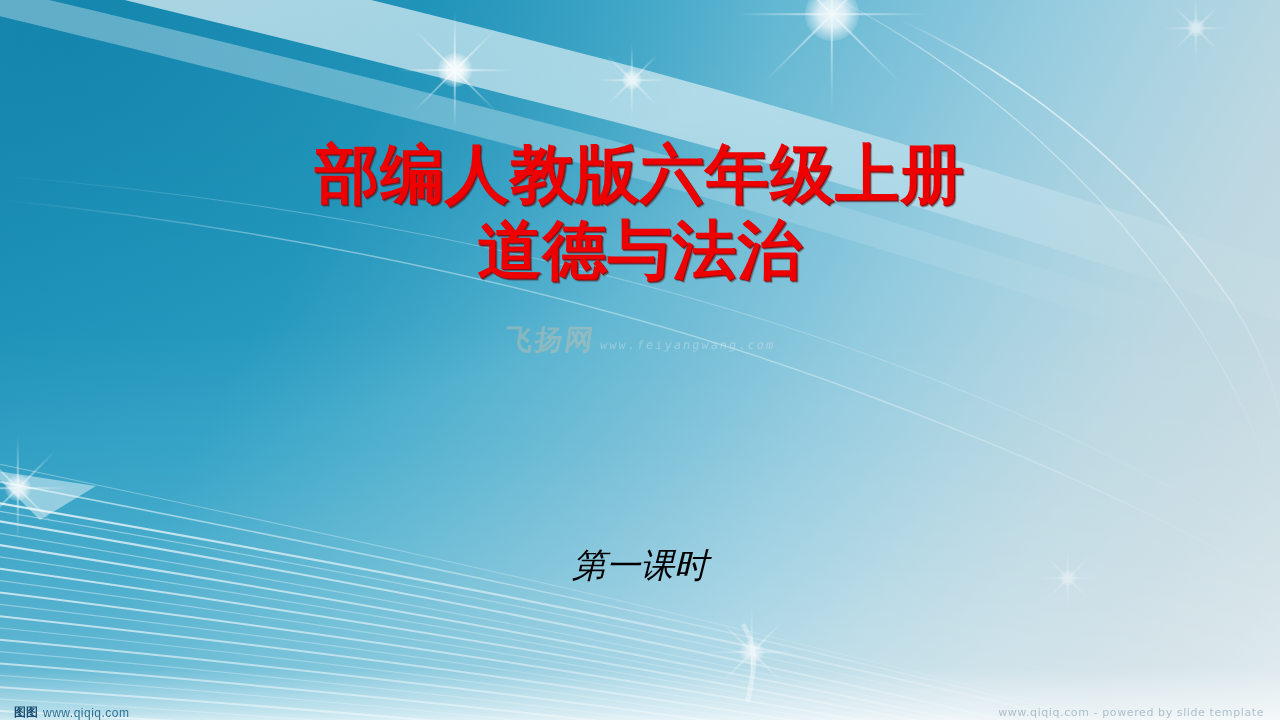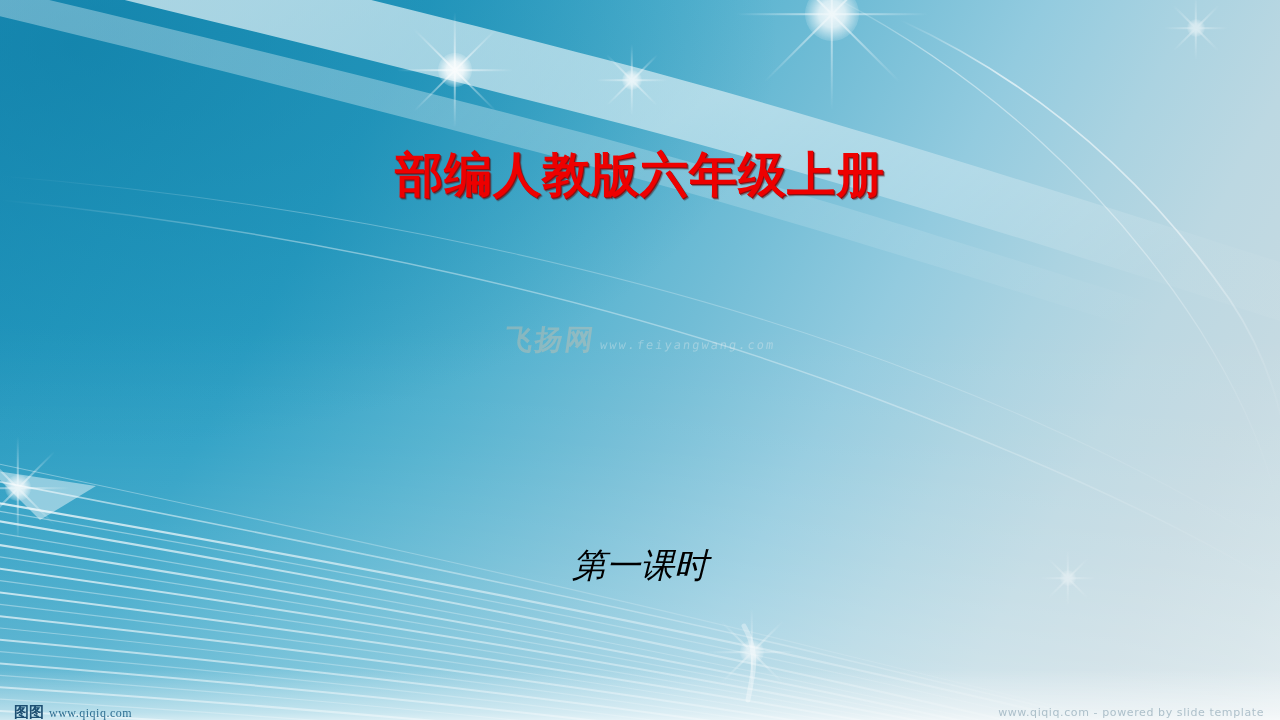--- a/index.html
+++ b/index.html
@@ -111,21 +111,21 @@
   }
   .title-block {
     position: absolute;
     top: 136px;
     left: 0;
     right: 0;
   }
   .title-line {
     font-family: "DejaVu Sans", "Liberation Sans", sans-serif;
     font-weight: 700;
-    font-size: 48px;
+    font-size: 64px;
     line-height: 76px;
     color: #EE0000;
     letter-spacing: 1px;
     text-shadow:
        1px 1px 0 #8a0f12,
        2px 2px 1px rgba(60,0,0,0.45);
     white-space: nowrap;
   }
 
   .watermark {
@@ -184,26 +184,26 @@
     bottom: 0px;
     display: flex;
     align-items: flex-end;
     gap: 5px;
     height: 18px;
     overflow: hidden;
   }
   .corner-brand .cb-mark {
     font-family: "DejaVu Sans", sans-serif;
     font-weight: 700;
-    font-size: 15px;
+    font-size: 12px;
     line-height: 15px;
     color: #1d4f72;
   }
   .corner-brand .cb-url {
-    font-family: Liberation Serif, serif;
+    font-family: Liberation Sans, sans-serif;
     font-size: 12px;
     line-height: 13px;
     color: #2e6f92;
     letter-spacing: 0.5px;
   }
   .corner-note {
     position: absolute;
     right: 16px;
     bottom: 1px;
     font-family: "DejaVu Sans", sans-serif;
@@ -368,20 +368,21 @@
         <div class="ray r2" style="width: 56px; margin-left: 0px;"></div>
         <div class="ray r3" style="width: 56px; margin-left: 0px;"></div>
         <div class="ray r4" style="width: 56px; margin-left: 0px;"></div>
       </div>
     </div>
 
   <div class="content">
 
     <div class="title-block">
       <div class="title-line">部编人教版六年级上册</div>
+      <div class="title-line">道德与法治</div>
     </div>
 
     <div class="watermark">
       <div class="wm-logo">飞扬网</div>
       <div class="wm-url">www.feiyangwang.com</div>
     </div>
 
 
     <div class="period-line">第一课时</div>
   </div>

